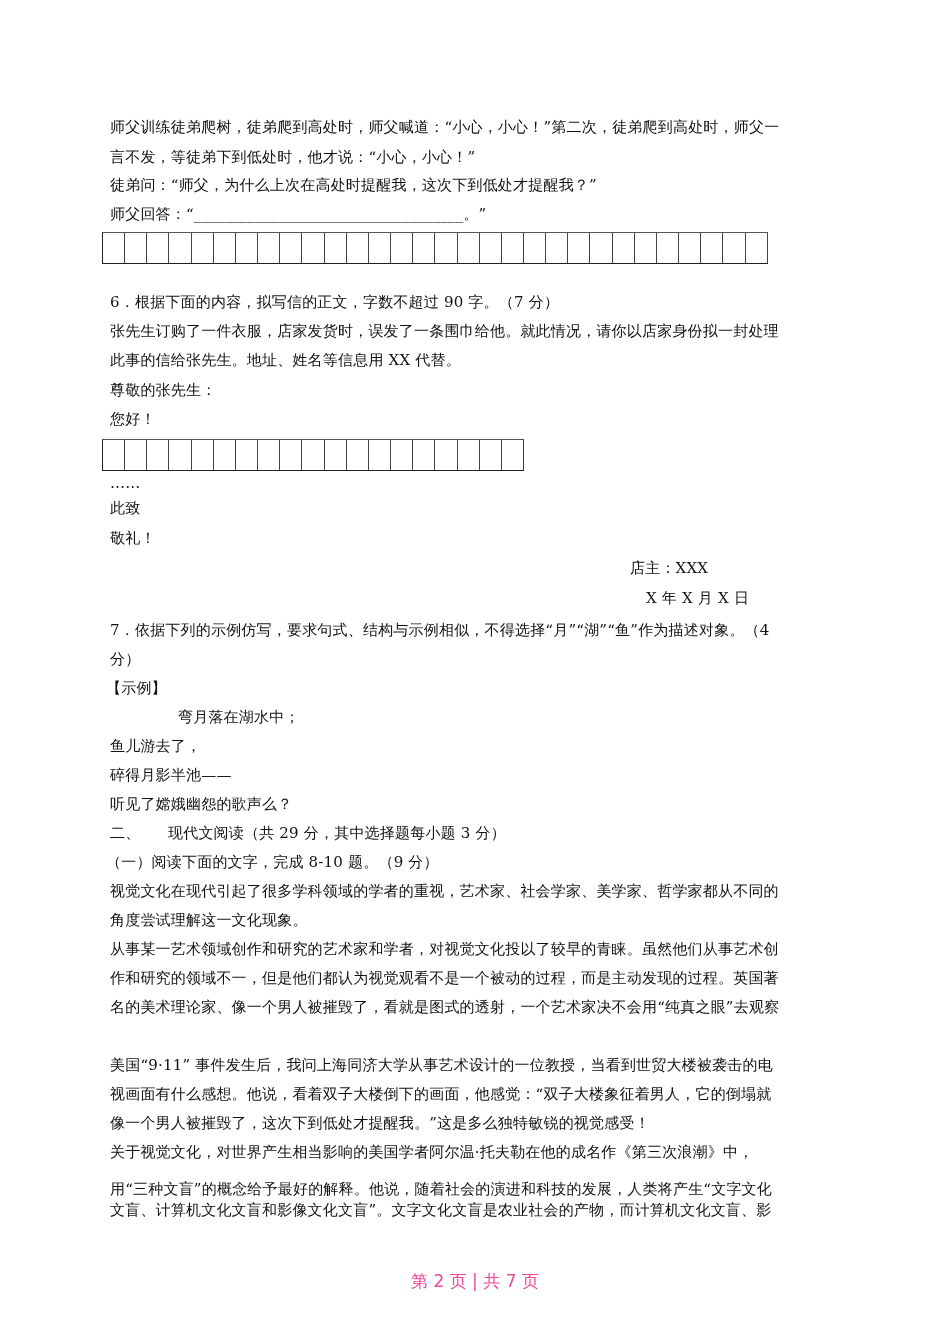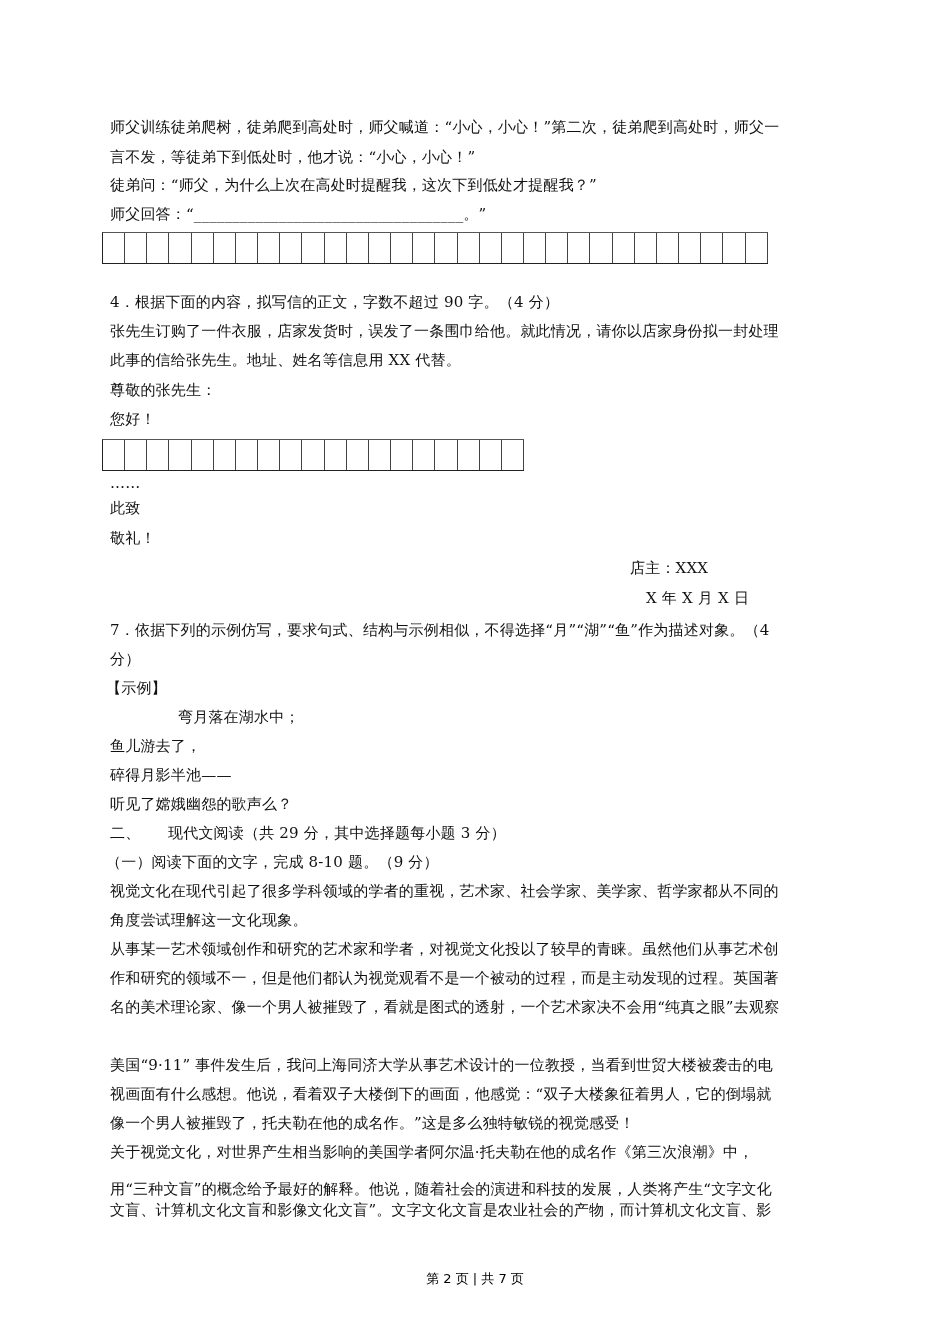--- a/index.html
+++ b/index.html
@@ -2,21 +2,21 @@
 <html><head>
   <meta charset="utf-8">
   <style>
     html, body { margin: 0; padding: 0; background: #ffffff; }
     body { width: 950px; height: 1344px; position: relative; overflow: hidden;
            font-family: "DejaVu Serif", "Liberation Serif", serif; color: #111; }
     .page { position: absolute; left: 0; top: 0; width: 950px; height: 1344px; padding-left: 10px; }
     .line { position: absolute; left: 110px; font-size: 15px; line-height: 20px; white-space: nowrap; letter-spacing: 0.2px; }
     .grid { position: absolute; left: 102px; height: 30px; display: flex; border-top: 1.5px solid #555; border-bottom: 1.5px solid #222; border-left: 1.5px solid #222; }
     .cell { width: 21.17px; height: 30px; border-right: 1.5px solid #444; box-sizing: content-box; }
-    .footer { position: absolute; top: 1270px; left: 0; width: 950px; text-align: center; font-family: "DejaVu Sans", "Liberation Sans", sans-serif; font-size: 13px; color: #000000; }
+    .footer { position: absolute; top: 1270px; left: 0; width: 950px; text-align: center; font-family: "DejaVu Sans", "Liberation Sans", sans-serif; font-size: 17px; color: #ec4899; }
   </style>
 </head>
 <body>
 
 <div class="page">
 
   <div class="line" style="top:117px">师父训练徒弟爬树，徒弟爬到高处时，师父喊道：“小心，小心！”第二次，徒弟爬到高处时，师父一</div>
   <div class="line" style="top:147px">言不发，等徒弟下到低处时，他才说：“小心，小心！”</div>
   <div class="line" style="top:175px">徒弟问：“师父，为什么上次在高处时提醒我，这次下到低处才提醒我？”</div>
   <div class="line" style="top:204px">师父回答：“___________________________________。”</div>
@@ -46,21 +46,21 @@
       <div class="cell"></div>
       <div class="cell"></div>
       <div class="cell"></div>
       <div class="cell"></div>
       <div class="cell"></div>
       <div class="cell"></div>
       <div class="cell"></div>
       <div class="cell"></div>
     </div>
 
-  <div class="line" style="top:292px">4．根据下面的内容，拟写信的正文，字数不超过 90 字。（4 分）</div>
+  <div class="line" style="top:292px">6．根据下面的内容，拟写信的正文，字数不超过 90 字。（7 分）</div>
   <div class="line" style="top:321px">张先生订购了一件衣服，店家发货时，误发了一条围巾给他。就此情况，请你以店家身份拟一封处理</div>
   <div class="line" style="top:350px">此事的信给张先生。地址、姓名等信息用 XX 代替。</div>
   <div class="line" style="top:380px">尊敬的张先生：</div>
   <div class="line" style="top:409px">您好！</div>
   <div class="grid" id="grid2" style="top:439px">
       <div class="cell"></div>
       <div class="cell"></div>
       <div class="cell"></div>
       <div class="cell"></div>
       <div class="cell"></div>
@@ -97,19 +97,19 @@
   <div class="line" style="top:823px; left:168px">现代文阅读（共 29 分，其中选择题每小题 3 分）</div>
   <div class="line" style="top:852px; left:106px">（一）阅读下面的文字，完成 8-10 题。（9 分）</div>
 
   <div class="line" style="top:881px">视觉文化在现代引起了很多学科领域的学者的重视，艺术家、社会学家、美学家、哲学家都从不同的</div>
   <div class="line" style="top:910px">角度尝试理解这一文化现象。</div>
   <div class="line" style="top:939px">从事某一艺术领域创作和研究的艺术家和学者，对视觉文化投以了较早的青睐。虽然他们从事艺术创</div>
   <div class="line" style="top:968px">作和研究的领域不一，但是他们都认为视觉观看不是一个被动的过程，而是主动发现的过程。英国著</div>
   <div class="line" style="top:997px">名的美术理论家、像一个男人被摧毁了，看就是图式的透射，一个艺术家决不会用“纯真之眼”去观察</div>
   <div class="line" style="top:1055px">美国“9·11” 事件发生后，我问上海同济大学从事艺术设计的一位教授，当看到世贸大楼被袭击的电</div>
   <div class="line" style="top:1084px">视画面有什么感想。他说，看着双子大楼倒下的画面，他感觉：“双子大楼象征着男人，它的倒塌就</div>
-  <div class="line" style="top:1113px">像一个男人被摧毁了，托夫勒在他的成名作。”这是多么独特敏锐的视觉感受！</div>
+  <div class="line" style="top:1113px">像一个男人被摧毁了，这次下到低处才提醒我。”这是多么独特敏锐的视觉感受！</div>
   <div class="line" style="top:1142px">关于视觉文化，对世界产生相当影响的美国学者阿尔温·托夫勒在他的成名作《第三次浪潮》中，</div>
   <div class="line" style="top:1179px">用“三种文盲”的概念给予最好的解释。他说，随着社会的演进和科技的发展，人类将产生“文字文化</div>
   <div class="line" style="top:1200px">文盲、计算机文化文盲和影像文化文盲”。文字文化文盲是农业社会的产物，而计算机文化文盲、影</div>
 
   <div class="footer">第 2 页 | 共 7 页</div>
 </div>
 
 </body></html>

